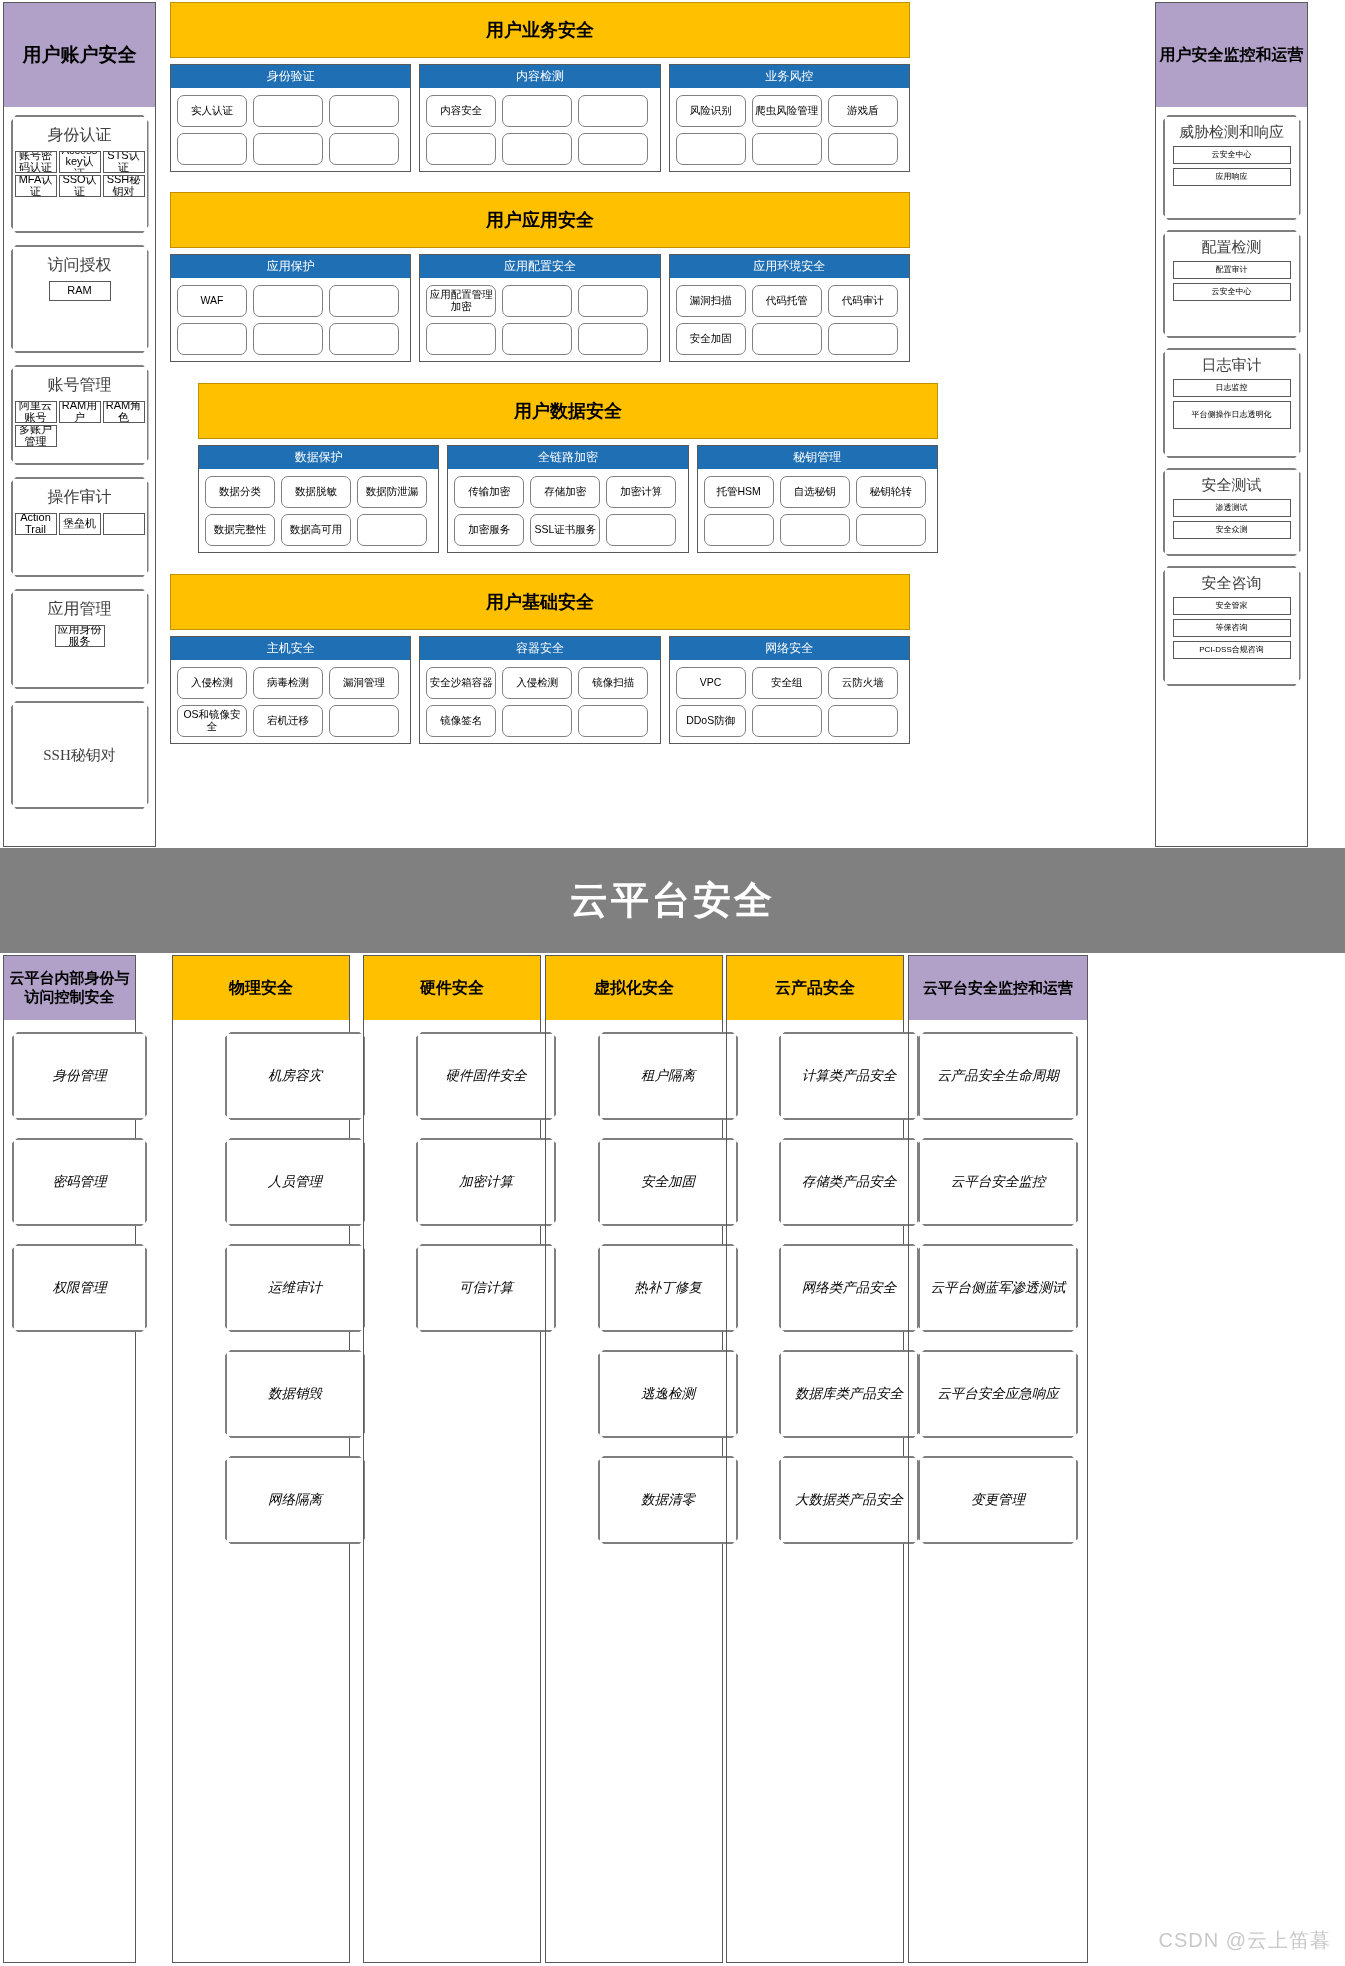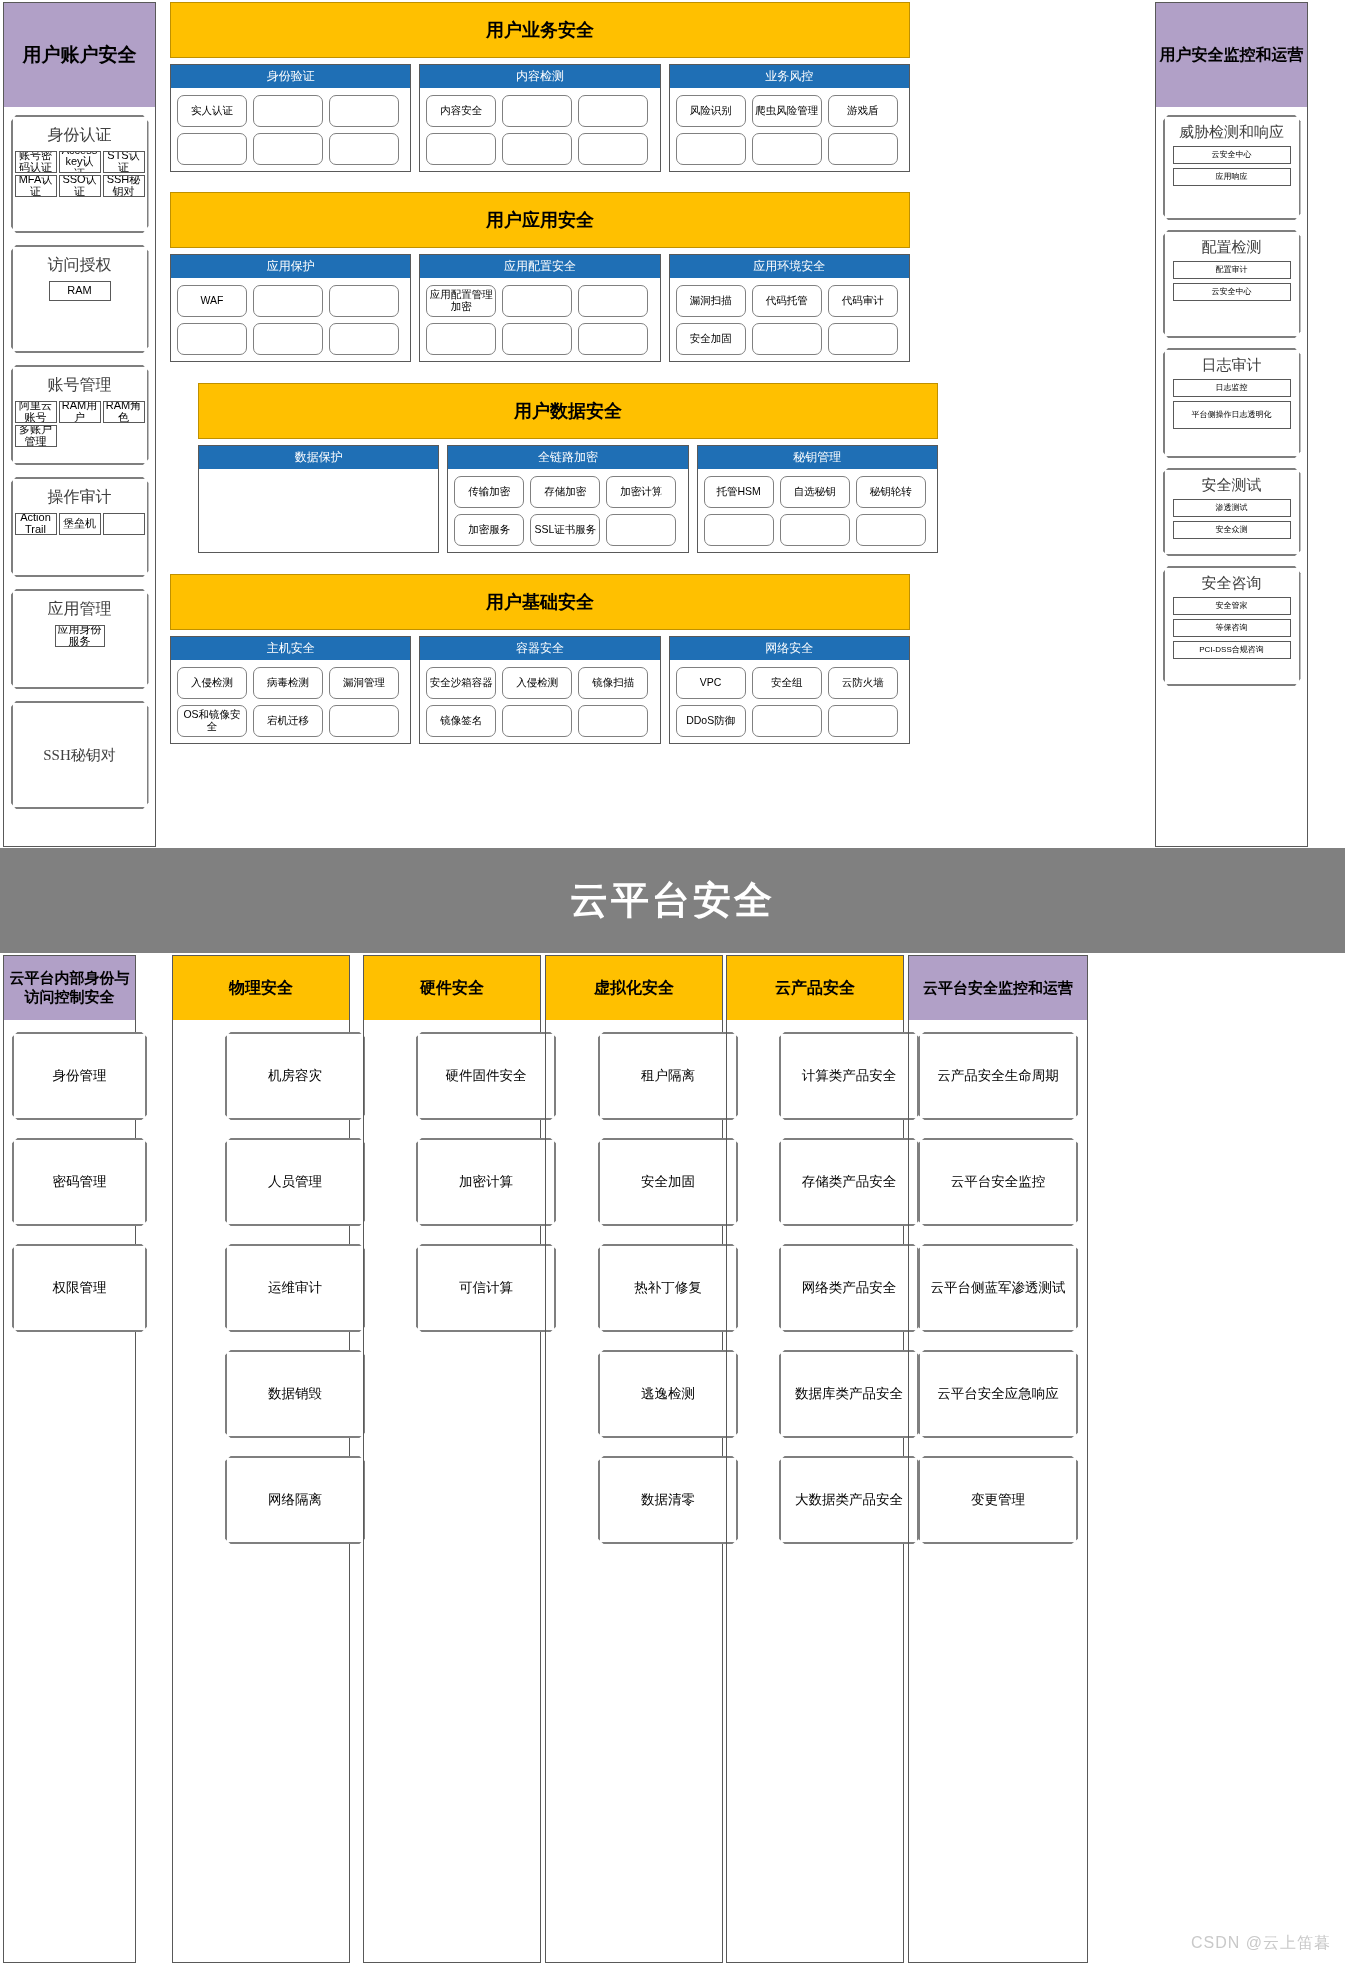--- a/index.html
+++ b/index.html
@@ -113,25 +113,26 @@
     border:1px solid #595959; border-top:none;
     height:943px; padding:12px 8px;
   }
   .bflag { margin:0 auto 18px auto; width:135px; height:88px;
            display:flex; align-items:center; justify-content:center; }
   .bot-col.wide .bflag { width:140px;margin-left:44px; }
   .bflag span {
     display:block; text-align:center; font-size:13.5px; line-height:1.3;
     font-family:"Liberation Serif","DejaVu Serif",serif; color:#000;
     padding:0 6px;
+    font-style:italic;
   }
 
   #watermark {
     position:absolute; right:14px; bottom:12px;
-    color:#c9c9c9; font-size:16px;
+    color:#c9c9c9; font-size:20px;
     font-family:"Liberation Sans","DejaVu Sans",sans-serif;
     letter-spacing:1px;
   }
 </style>
 </head>
 <body>
 
 <div id="left-col">
   <div class="purple-head">用户账户安全</div>
   <div class="body">
@@ -264,20 +265,28 @@
       </div>
     </div>
   </div>
 </div>
 
 <div class="center-block" style="top:383px;margin-left:28px;">
   <div class="yellow-head cb-head">用户数据安全</div>
   <div class="cb-cols">
     <div class="cb-col">
       <div class="cb-col-head">数据保护</div>
+      <div class="cb-grid">
+        <div class="rrect">数据分类</div>
+        <div class="rrect">数据脱敏</div>
+        <div class="rrect">数据防泄漏</div>
+        <div class="rrect">数据完整性</div>
+        <div class="rrect">数据高可用</div>
+        <div class="rrect"></div>
+      </div>
     </div>
     <div class="cb-col">
       <div class="cb-col-head">全链路加密</div>
       <div class="cb-grid">
         <div class="rrect">传输加密</div>
         <div class="rrect">存储加密</div>
         <div class="rrect">加密计算</div>
         <div class="rrect">加密服务</div>
         <div class="rrect">SSL证书服务</div>
         <div class="rrect"></div>

